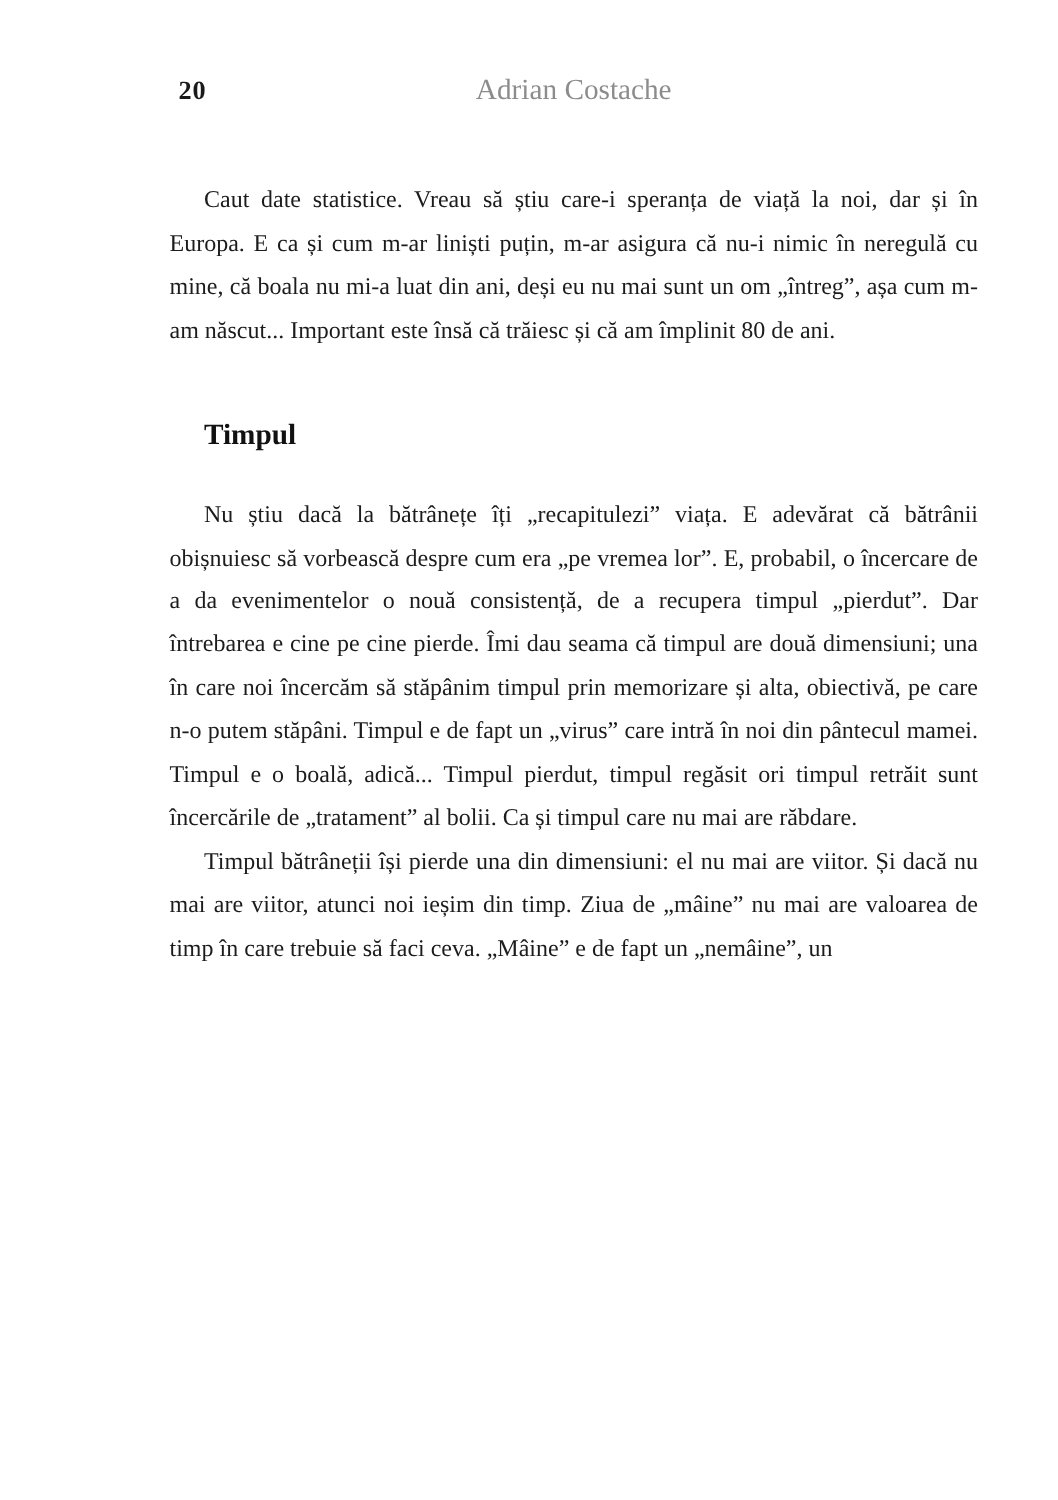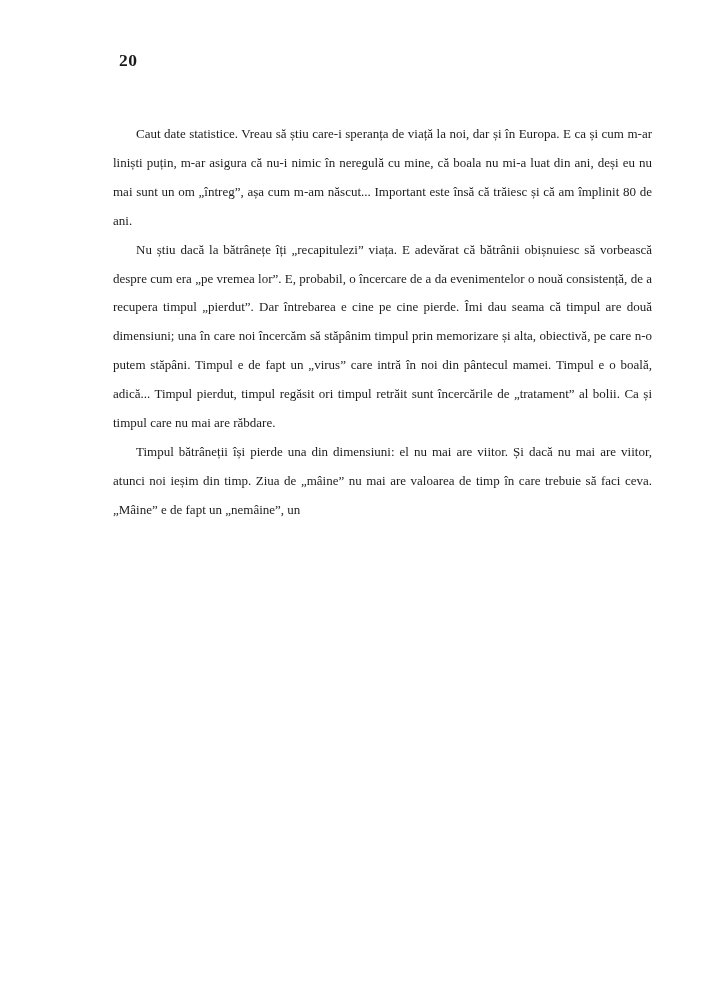--- a/index.html
+++ b/index.html
@@ -37,21 +37,21 @@
     position: absolute;
     left: 0;
     right: 0;
     top: 0;
     text-align: center;
     font-size: 19.5px;
     color: #8c8c8c;
   }
   .body-text p {
     margin: 0;
-    font-size: 13px;
+    font-size: 16px;
     line-height: 28.9px;
     text-align: justify;
     text-indent: 23px;
     color: #1c1c1c;
   }
   .section-heading {
     margin: 0;
     padding-left: 23px;
     margin-top: 43px;
     margin-bottom: 27px;
@@ -60,22 +60,24 @@
     line-height: 24px;
     color: #111111;
   }
 </style>
 </head>
 <body>
 
 <div class="page">
   <div class="page-header">
     <span class="page-number">20</span>
+    <span class="running-title">Adrian Costache</span>
   </div>
 
   <div class="body-text">
     <p>Caut date statistice. Vreau să știu care-i speranța de viață la noi, dar și în Europa. E ca și cum m-ar liniști puțin, m-ar asigura că nu-i nimic în neregulă cu mine, că boala nu mi-a luat din ani, deși eu nu mai sunt un om „întreg”, așa cum m-am născut... Important este însă că trăiesc și că am împlinit 80 de ani.</p>
 
+    <h2 class="section-heading">Timpul</h2>
 
     <p>Nu știu dacă la bătrânețe îți „recapitulezi” viața. E adevărat că bătrânii obișnuiesc să vorbească despre cum era „pe vremea lor”. E, probabil, o încercare de a da evenimentelor o nouă consistență, de a recupera timpul „pierdut”. Dar întrebarea e cine pe cine pierde. Îmi dau seama că timpul are două dimensiuni; una în care noi încercăm să stăpânim timpul prin memorizare și alta, obiectivă, pe care n-o putem stăpâni. Timpul e de fapt un „virus” care intră în noi din pântecul mamei. Timpul e o boală, adică... Timpul pierdut, timpul regăsit ori timpul retrăit sunt încercările de „tratament” al bolii. Ca și timpul care nu mai are răbdare.</p>
     <p>Timpul bătrâneții își pierde una din dimensiuni: el nu mai are viitor. Și dacă nu mai are viitor, atunci noi ieșim din timp. Ziua de „mâine” nu mai are valoarea de timp în care trebuie să faci ceva. „Mâine” e de fapt un „nemâine”, un</p>
   </div>
 </div>
 
 </body></html>

